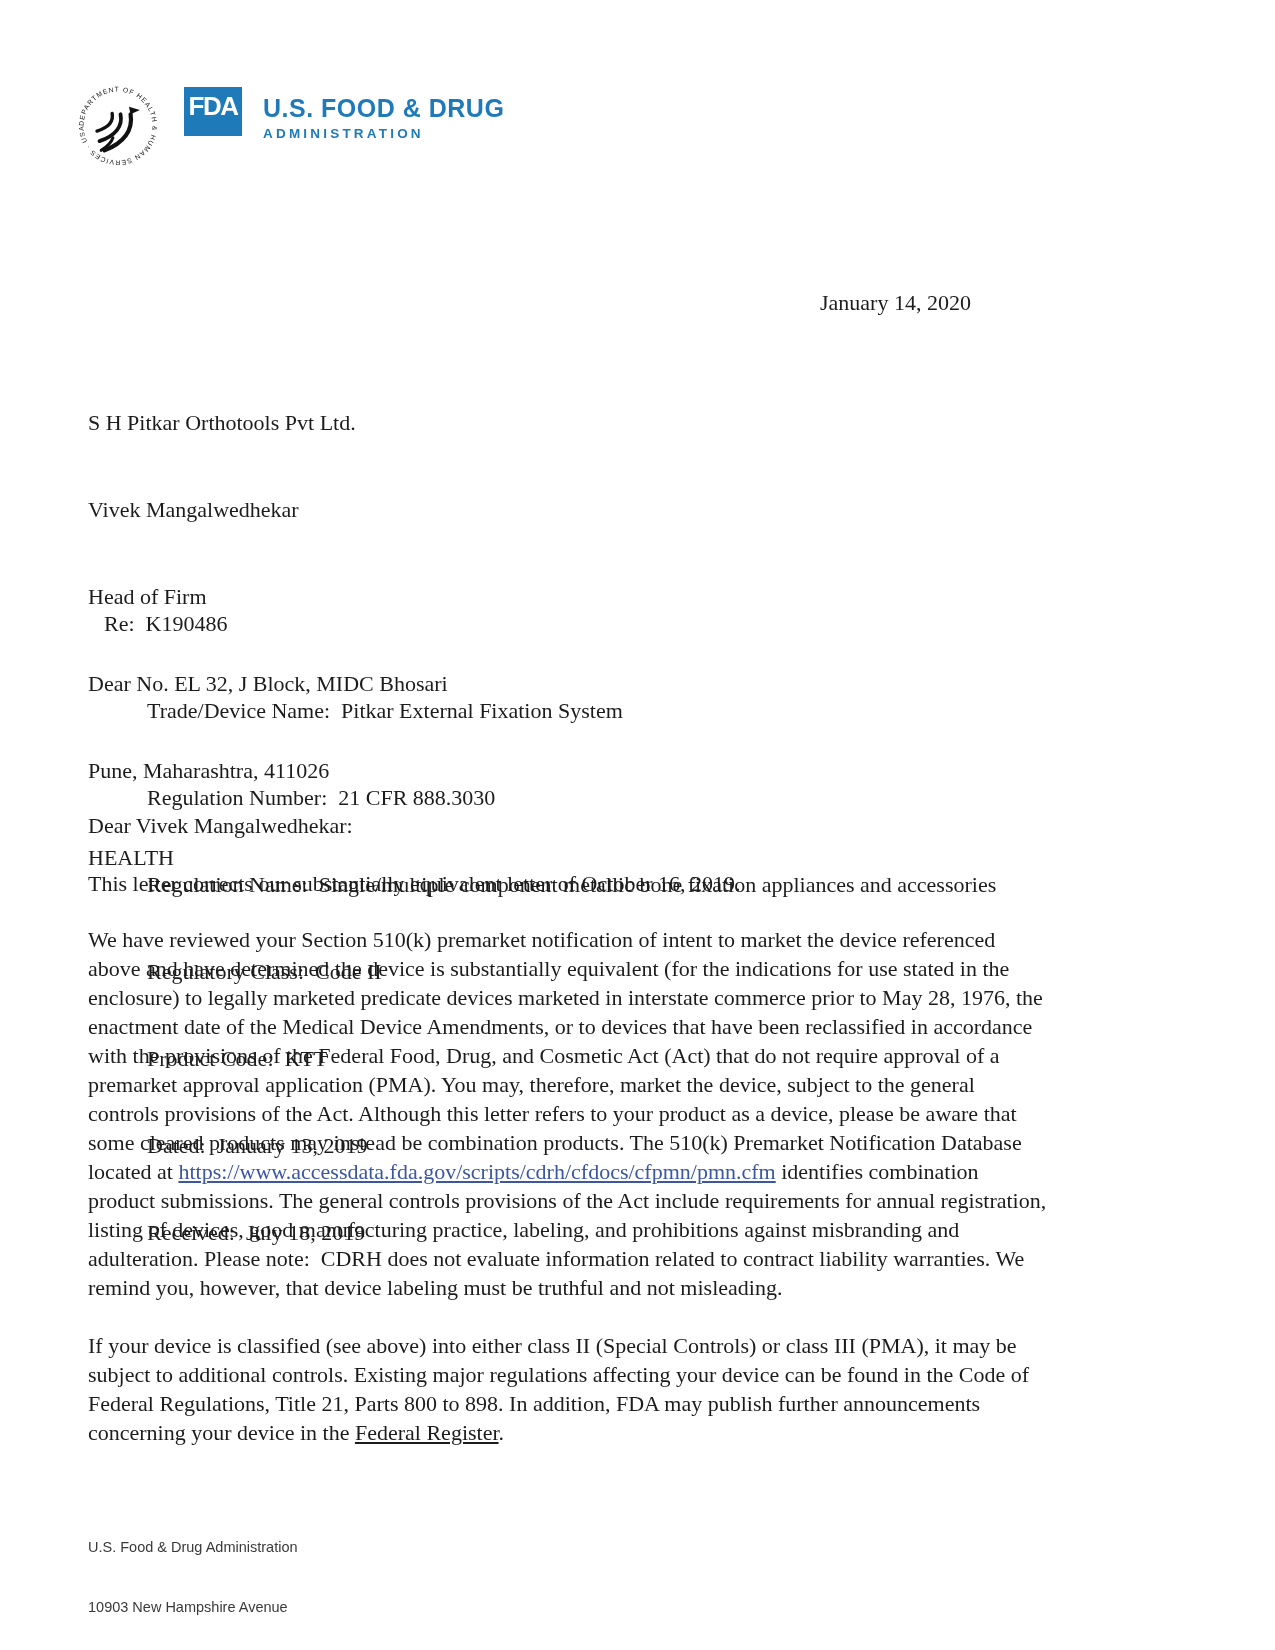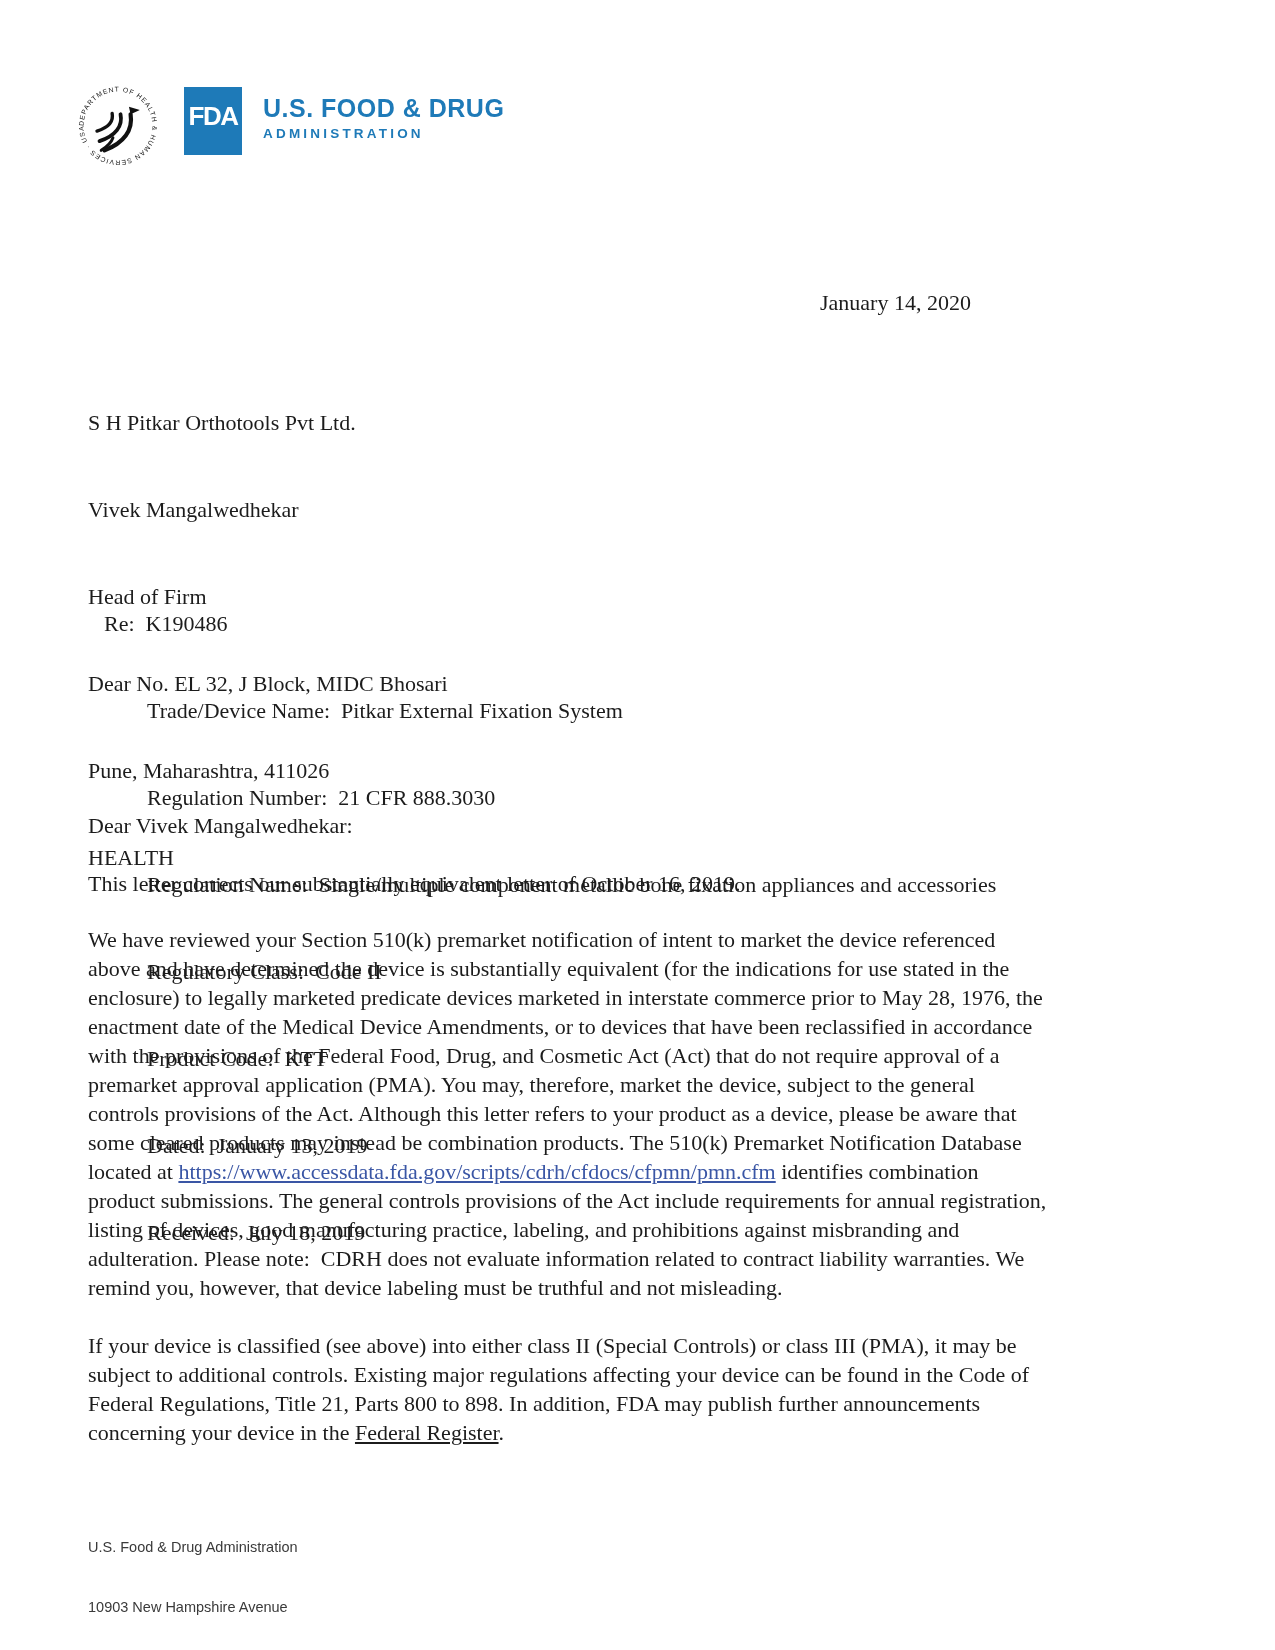--- a/index.html
+++ b/index.html
@@ -23,21 +23,21 @@
     font-size:22px;
     line-height:29px;
     white-space:pre-wrap;
     color:var(--text);
   }
   
   .logo-row{top:84px;left:76px;display:flex;align-items:flex-start;}
   .hhs-seal{width:84px;height:84px;}
   .fda-lockup{display:flex;align-items:flex-start;margin-left:24px;margin-top:3px;}
   .fda-square{
-    width:58px;height:68px;background:var(--fda-blue);
+    width:58px;height:49px;background:var(--fda-blue);
     display:flex;align-items:center;justify-content:center;
     padding-bottom:10px;
   }
   .fda-square-label{
     color:#ffffff;font-family:"Liberation Sans",sans-serif;
     font-weight:bold;font-size:26px;letter-spacing:-1.5px;
   }
   .fda-wordmark{margin-left:21px;padding-top:9px;font-family:"Liberation Sans",sans-serif;}
   .wordmark-line1{
     color:var(--fda-blue);font-weight:bold;font-size:25px;line-height:25px;

